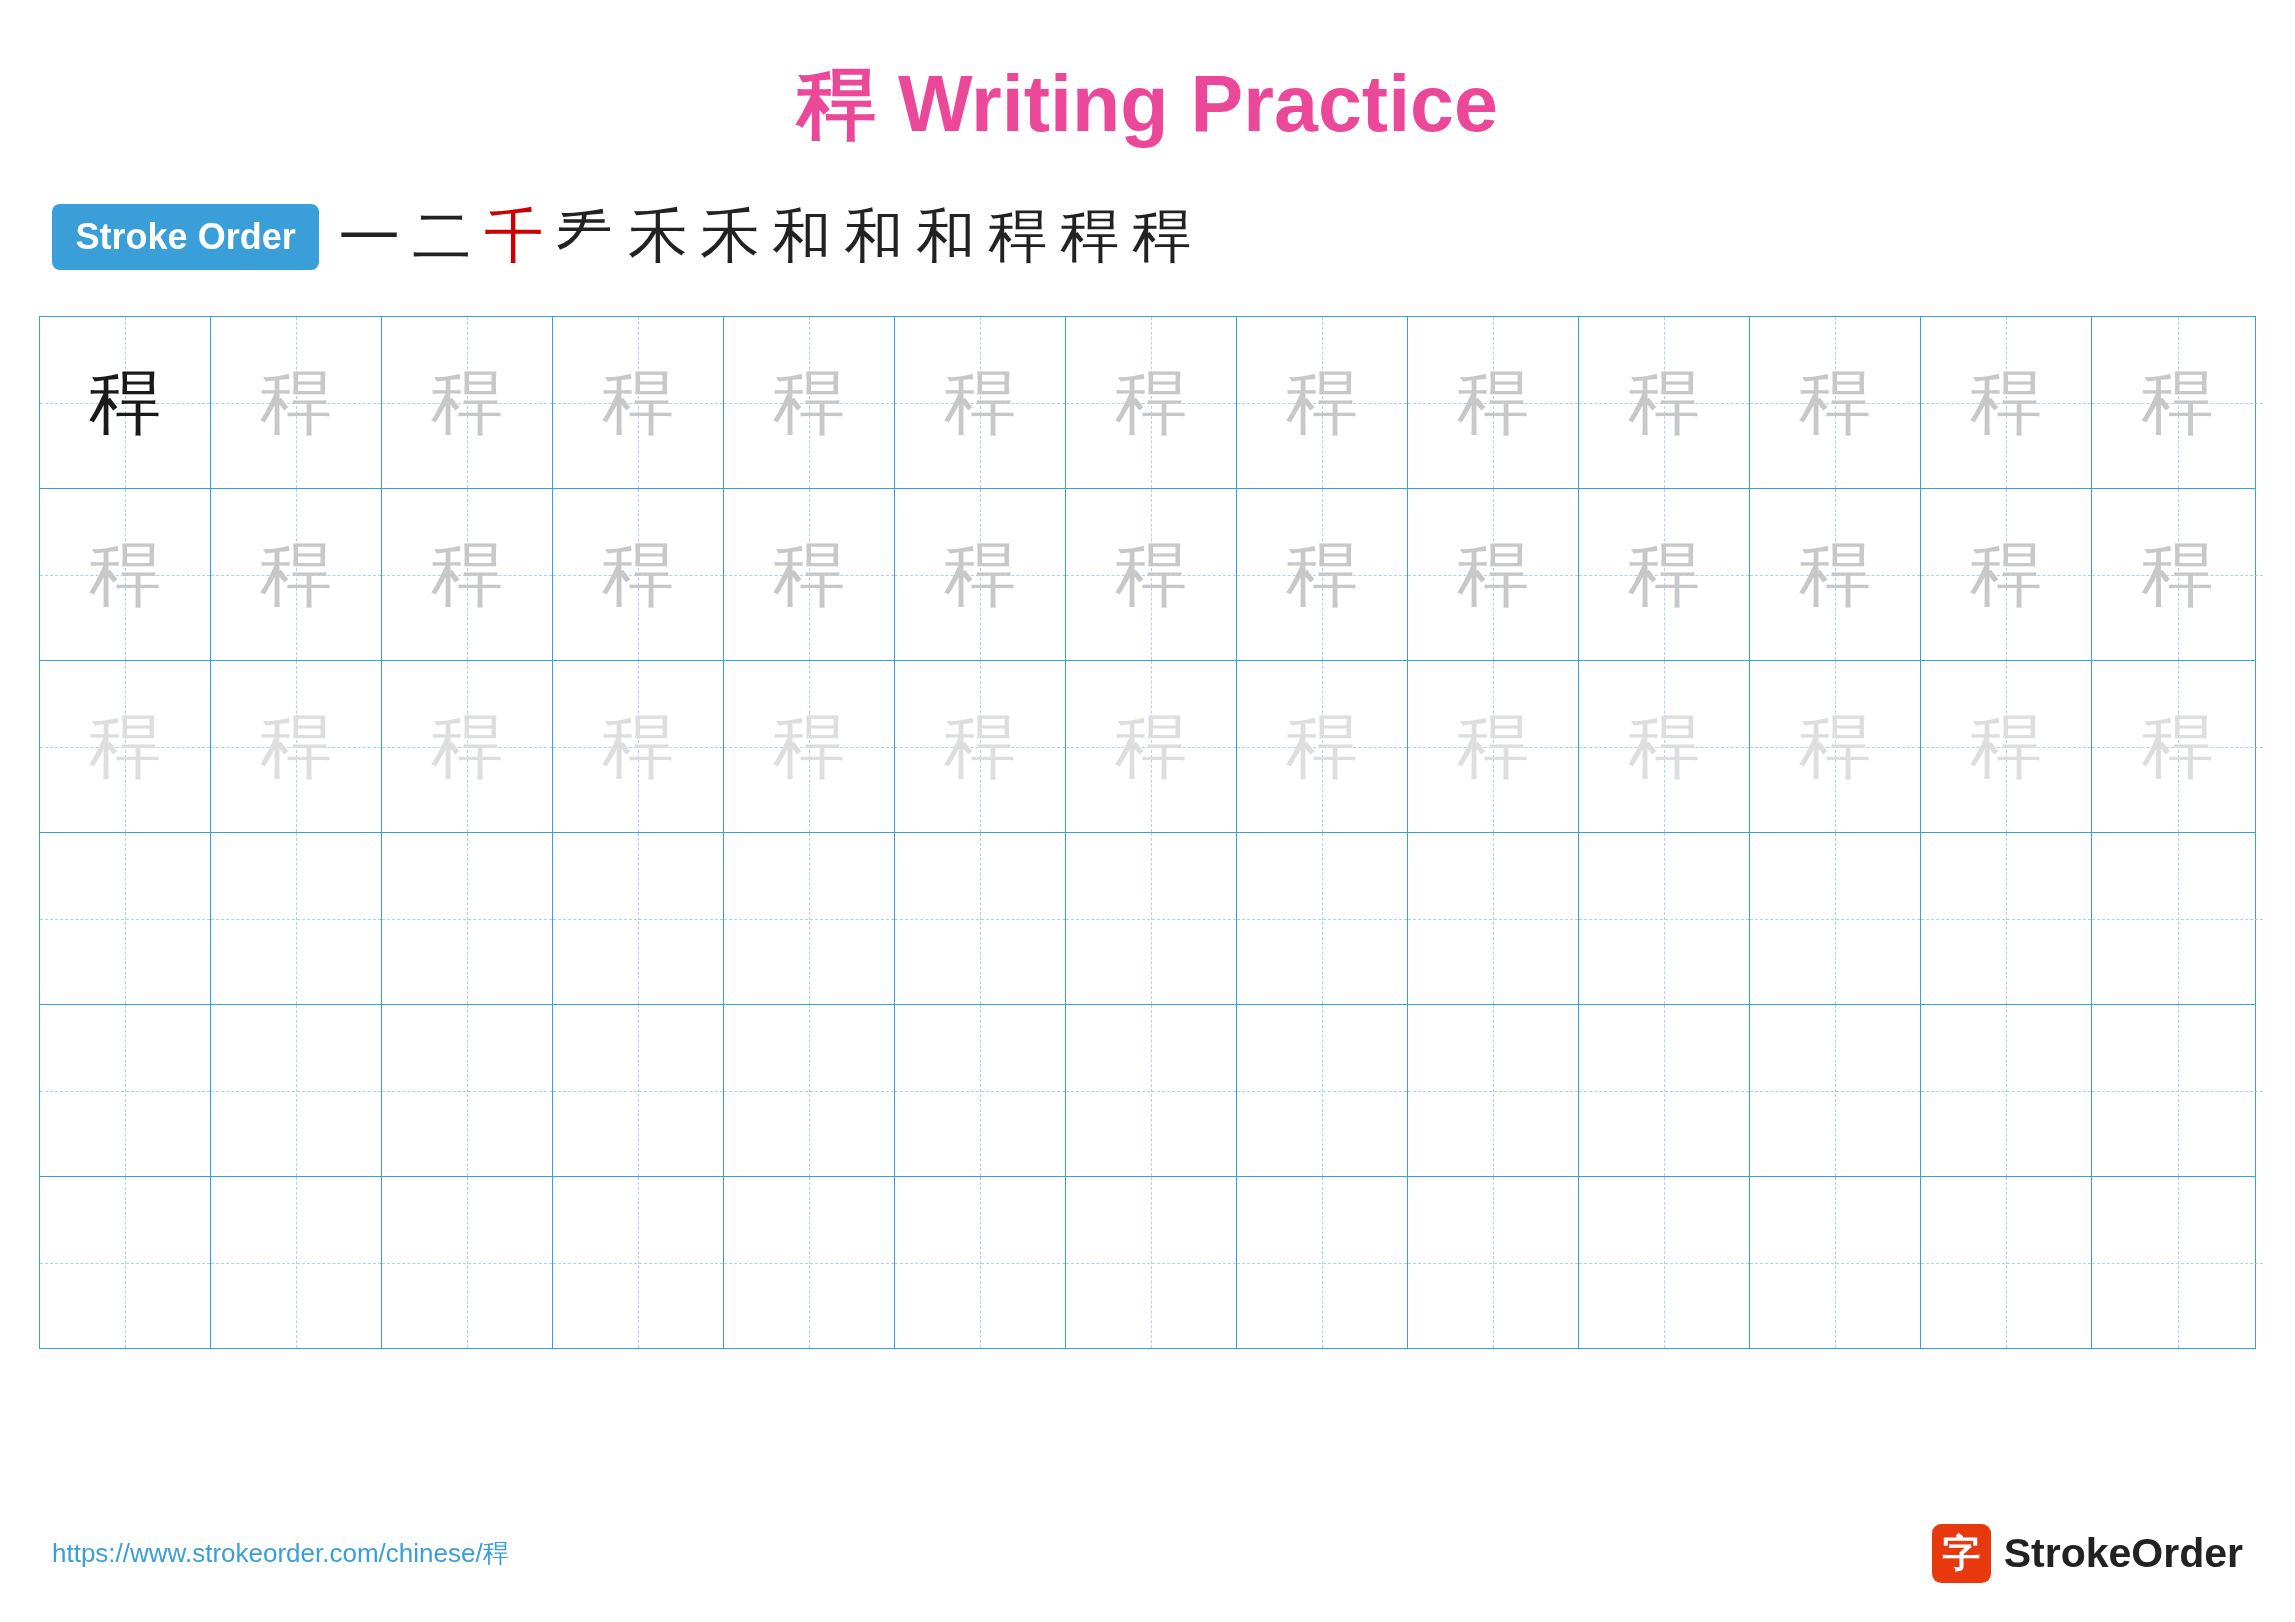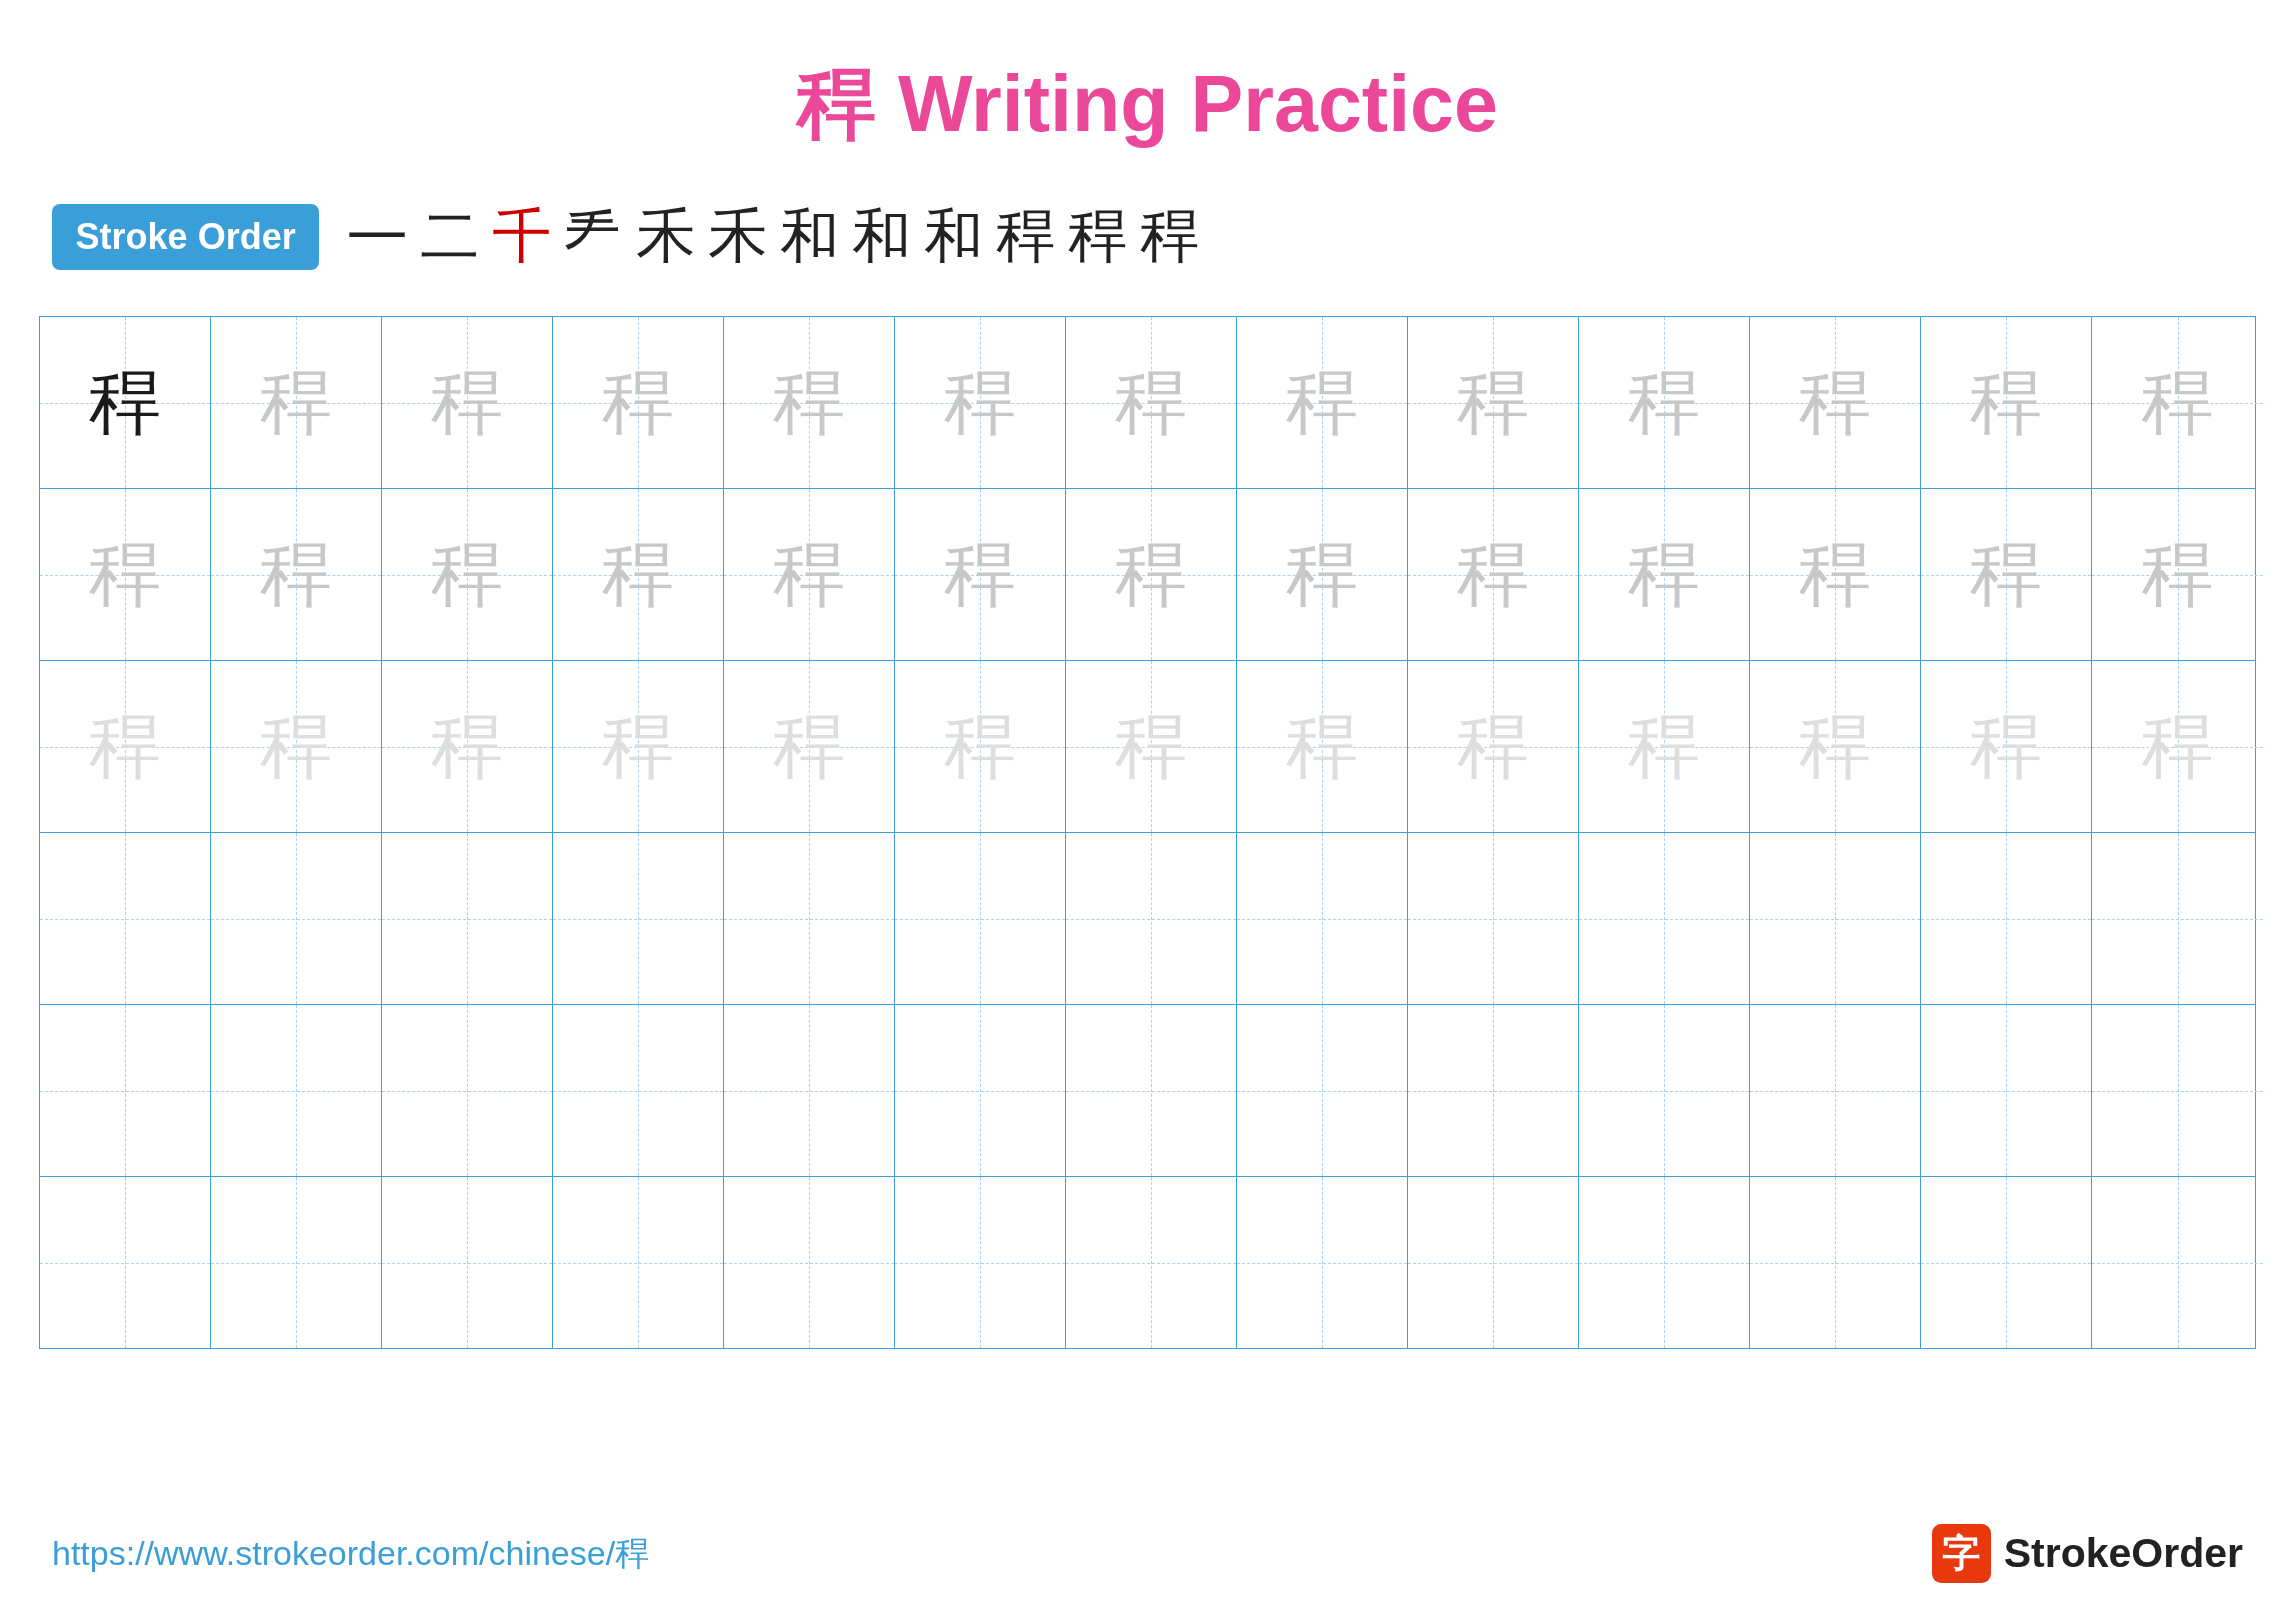--- a/index.html
+++ b/index.html
@@ -18,21 +18,21 @@
       padding-bottom: 26px;
       font-size: 79px;
       color: #ec4899;
       font-weight: bold;
     }
 
     .stroke-order-row {
       display: flex;
       align-items: center;
       padding: 13px 52px 26px 52px;
-      gap: 29px;
+      gap: 21px;
       text-align: center;
     }
 
     .stroke-order-badge {
       background: #3a9fd8;
       color: white;
       font-size: 36px;
       font-weight: bold;
       padding: 11.8px 23.6px;
       border-radius: 7.9px;
@@ -129,21 +129,21 @@
       left: 0;
       right: 0;
       display: flex;
       align-items: center;
       justify-content: space-between;
       padding: 0 52px;
     }
 
     .footer-url {
       color: #3a9fd8;
-      font-size: 34px;
+      font-size: 26px;
     }
 
     .footer-logo {
       display: flex;
       align-items: center;
       gap: 13px;
       font-size: 41px;
       font-weight: bold;
       color: #222;
     }

